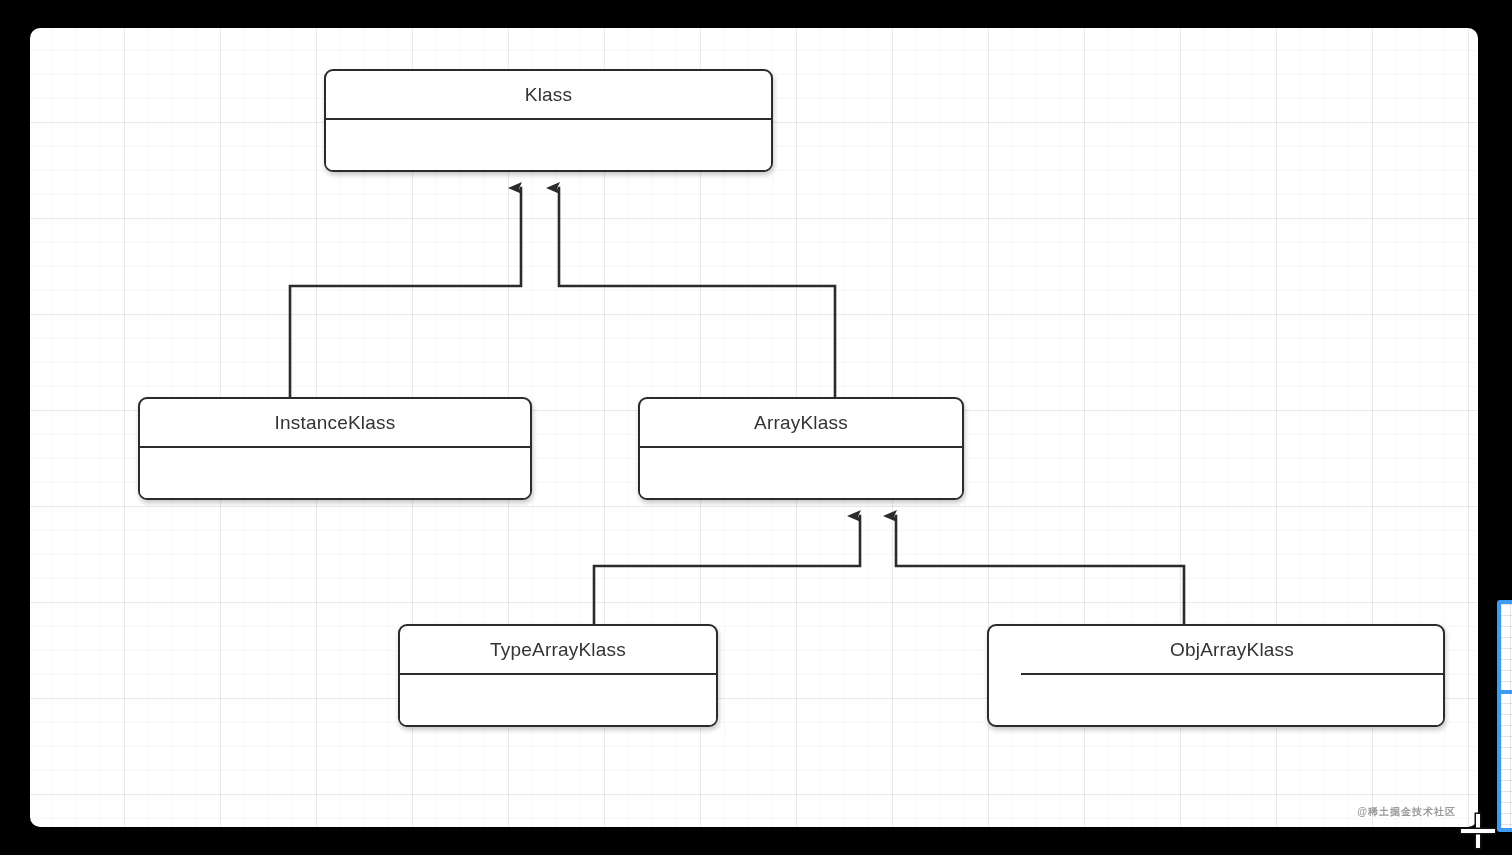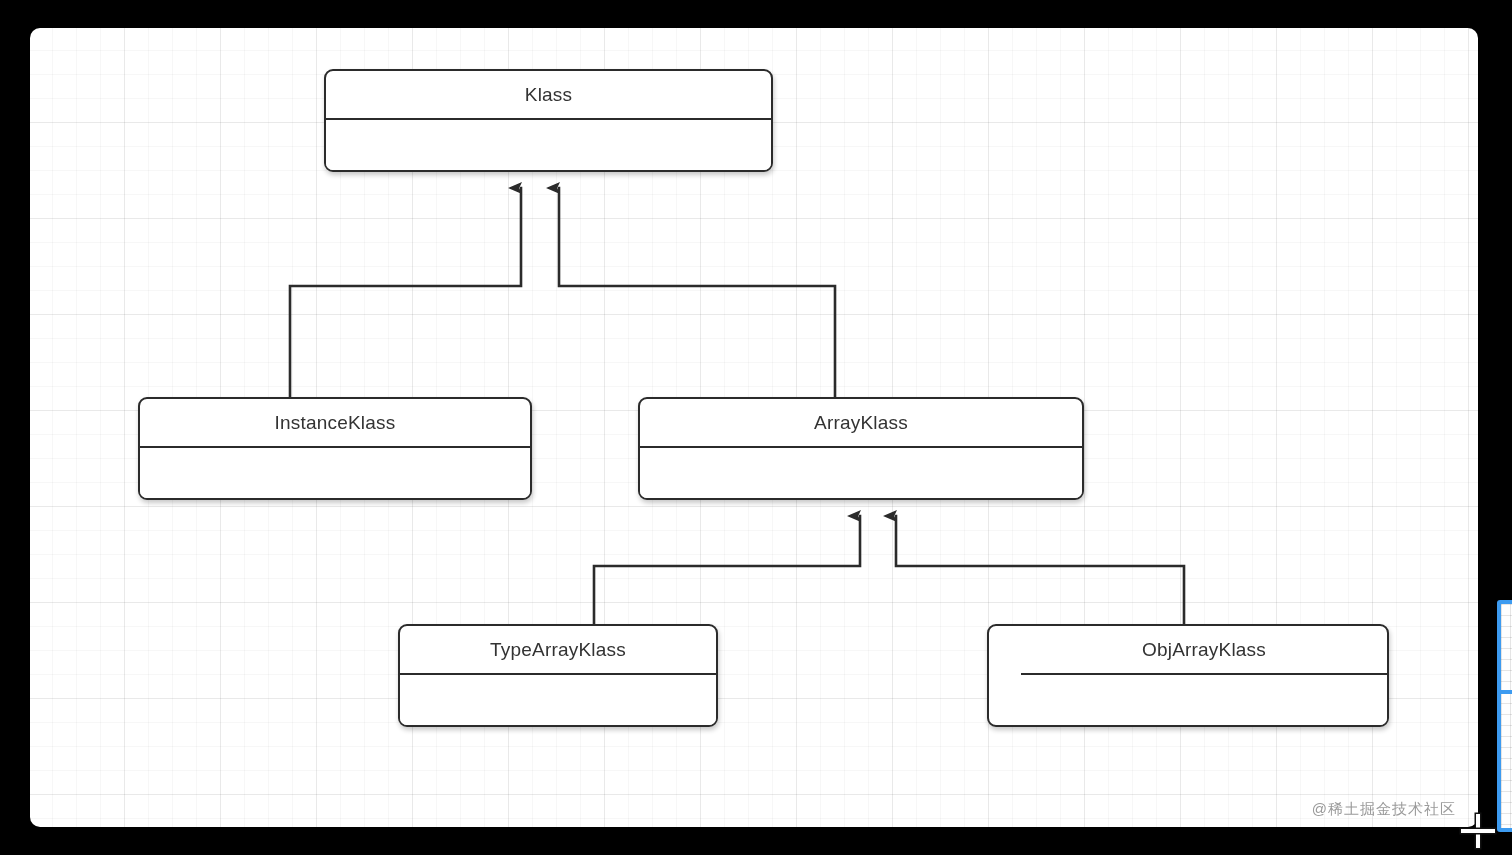--- a/index.html
+++ b/index.html
@@ -69,25 +69,26 @@
   .uml-body {
     flex: 1 1 auto;
     background: #ffffff;
   }
 
   
   #watermark {
     position: absolute;
     right: 22px;
     bottom: 8px;
-    font-size: 15px;
+    font-size: 10px;
     color: #9a9a9a;
     letter-spacing: 1px;
     white-space: nowrap;
     user-select: none;
+    font-weight: bold;
   }
 
   
   #edge-panel {
     position: absolute;
     left: 1497px; top: 600px;
     width: 40px; height: 232px;
     background: #ffffff;
     background-image:
       linear-gradient(to right,  rgba(0,0,0,0.10) 1px, transparent 1px),
@@ -147,31 +148,31 @@
     <div class="uml-box" style="left:294px; top:41px; width:449px; height:103px;">
       <div class="uml-title">Klass</div>
       <div class="uml-body"></div>
     </div>
 
     <div class="uml-box" style="left:63px; top:369px; width:394px; height:103px;margin-left:45px;">
       <div class="uml-title">InstanceKlass</div>
       <div class="uml-body"></div>
     </div>
 
-    <div class="uml-box" style="left:608px; top:369px; width:446px; height:103px;">
+    <div class="uml-box" style="left:608px; top:369px; width:326px; height:103px;">
       <div class="uml-title">ArrayKlass</div>
       <div class="uml-body"></div>
     </div>
 
     <div class="uml-box" style="left:368px; top:596px; width:320px; height:103px;">
       <div class="uml-title">TypeArrayKlass</div>
       <div class="uml-body"></div>
     </div>
 
-    <div class="uml-box" style="left:957px; top:596px; width:402px; height:103px;padding-left:32px;">
+    <div class="uml-box" style="left:957px; top:596px; width:458px; height:103px;padding-left:32px;">
       <div class="uml-title">ObjArrayKlass</div>
       <div class="uml-body"></div>
     </div>
 
     <div id="watermark">@稀土掘金技术社区</div>
   </div>
 
   <div id="edge-panel">
     <div id="edge-panel-split"></div>
   </div>

